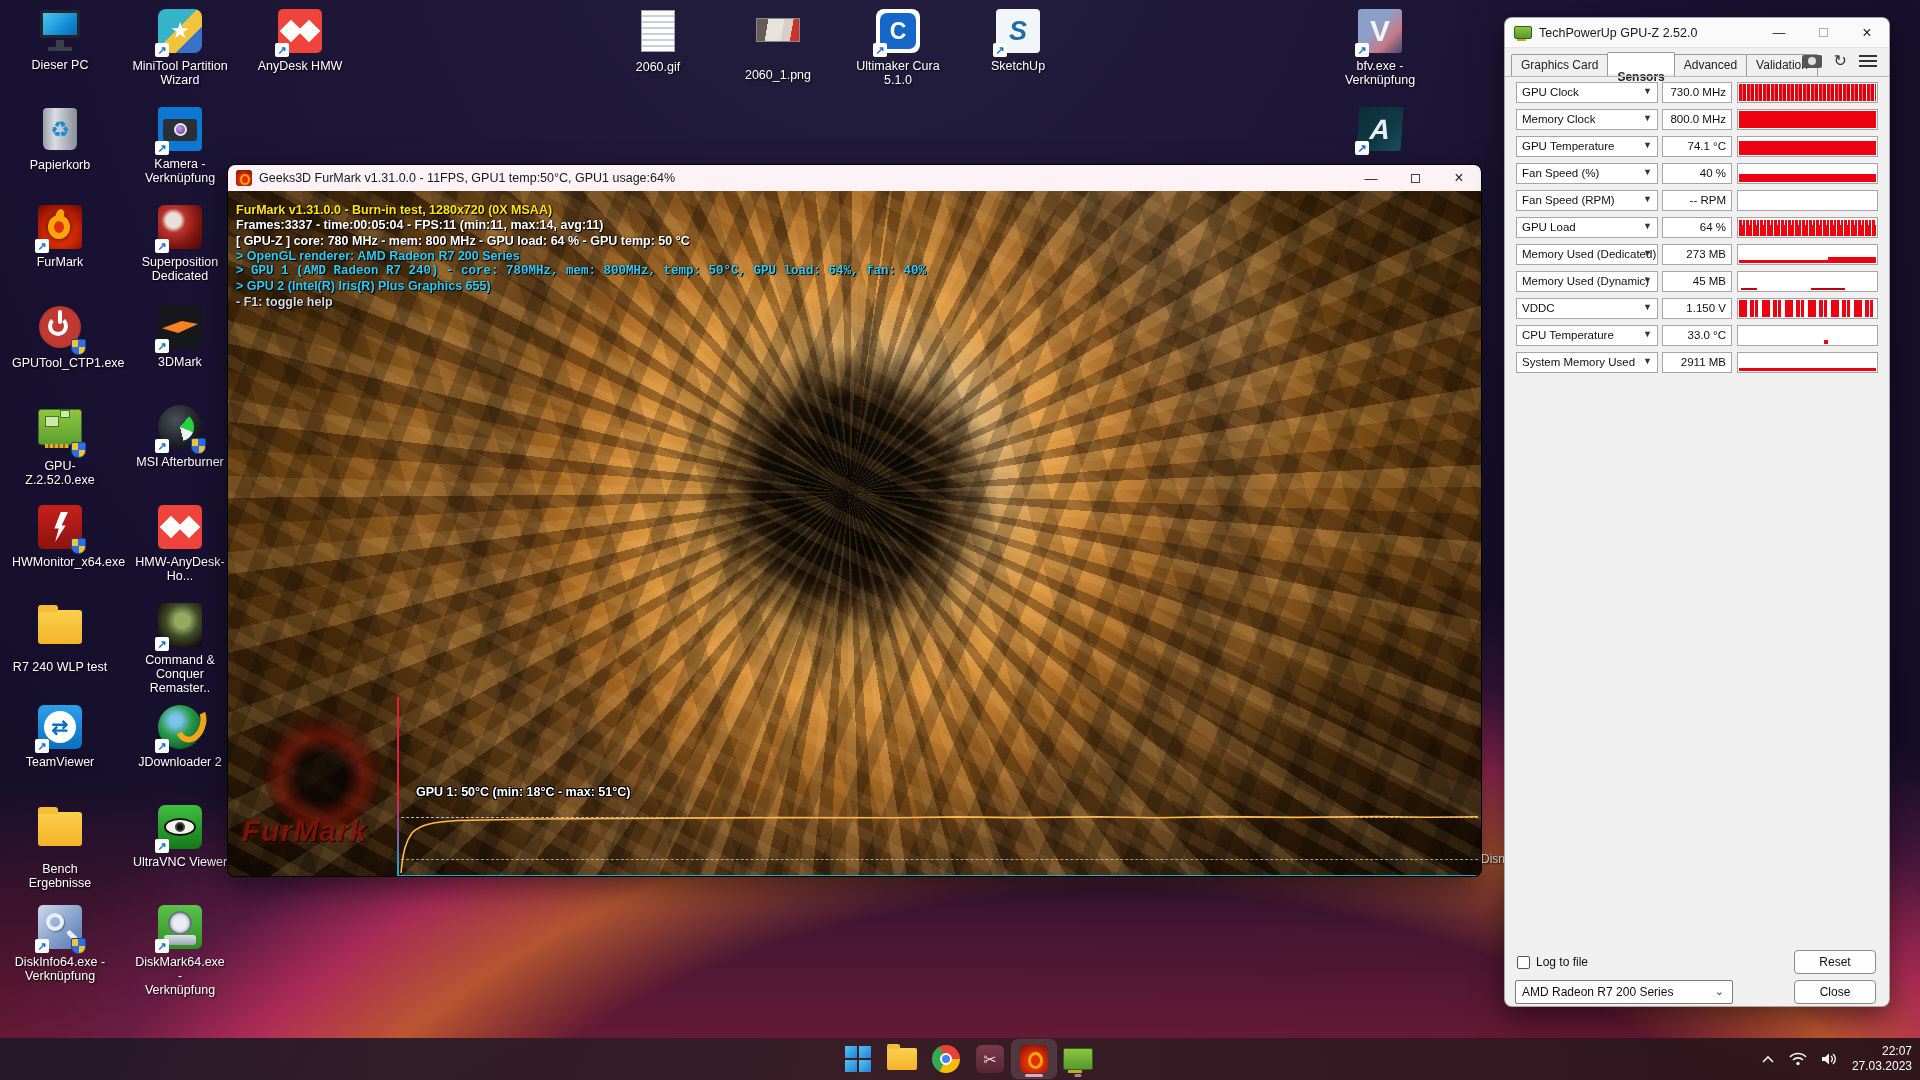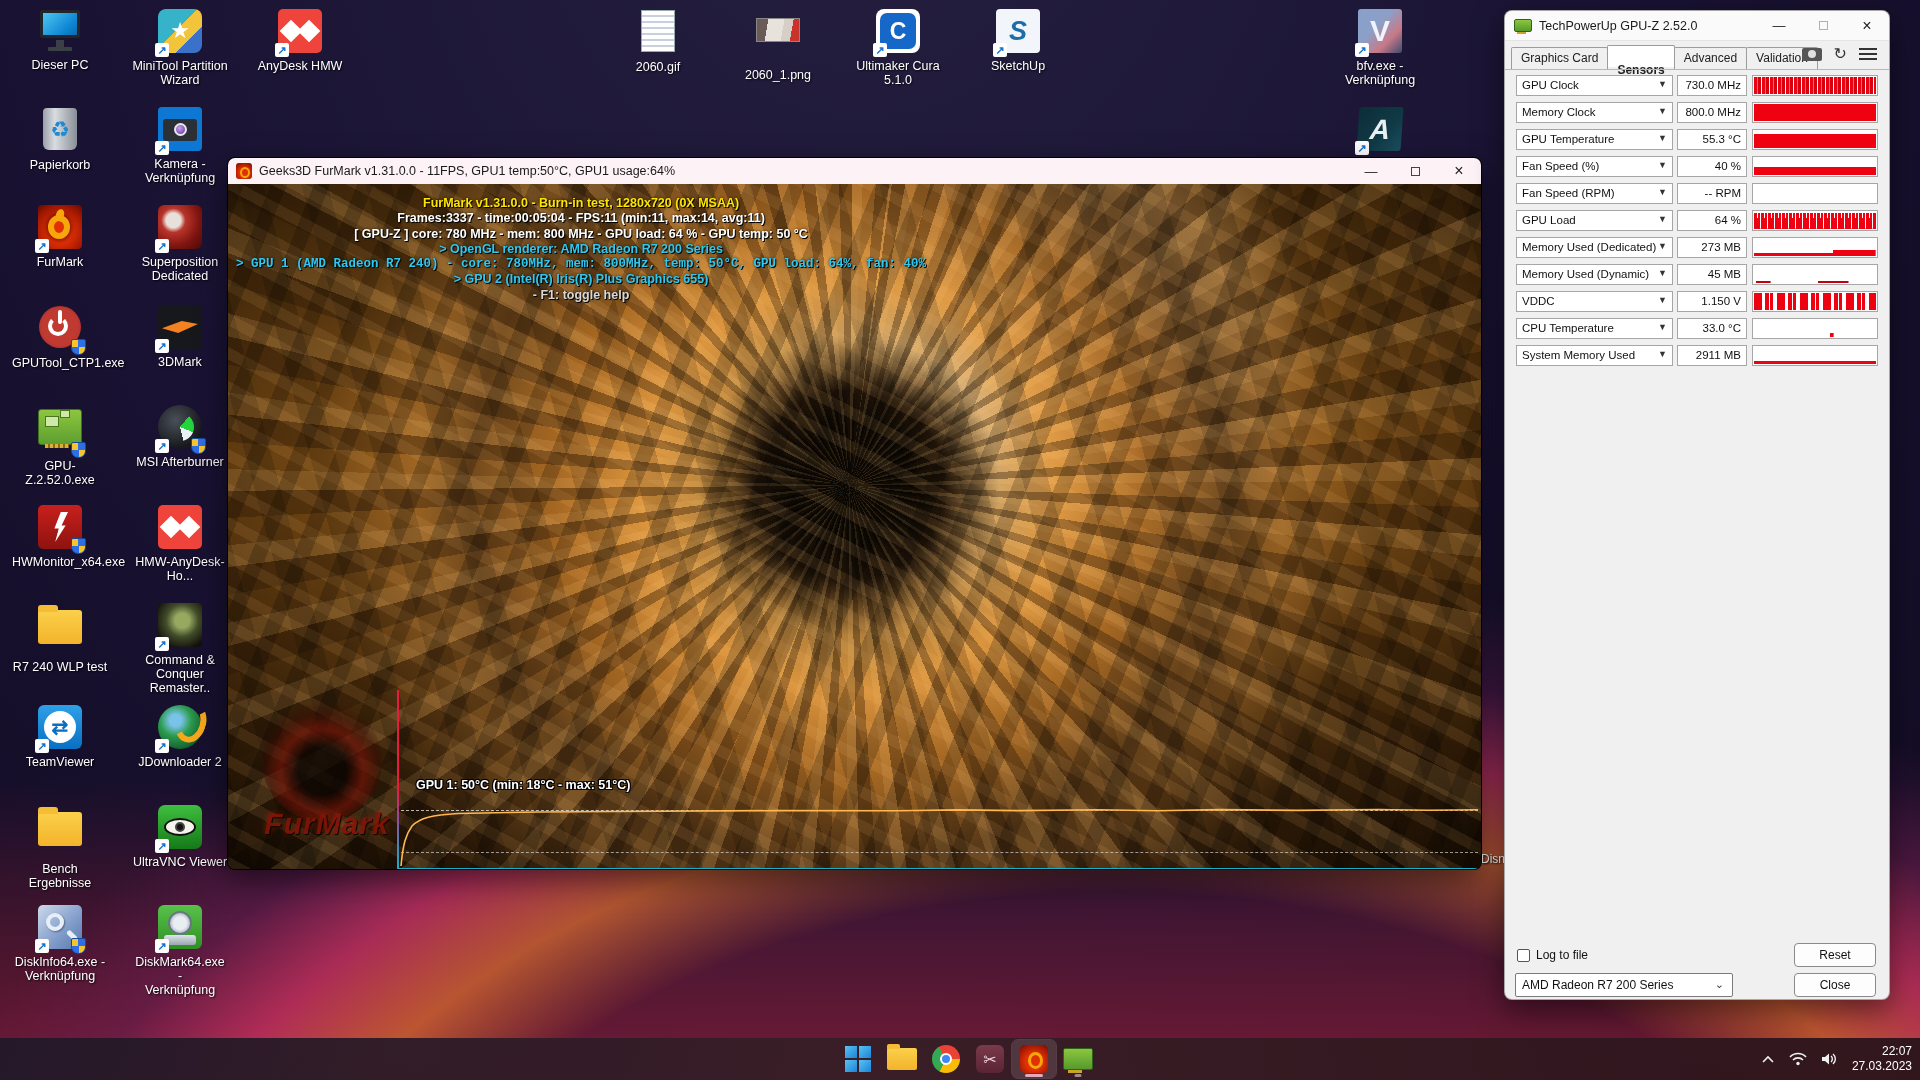--- a/index.html
+++ b/index.html
@@ -75,41 +75,41 @@
   .a-thumb-app { width:34px; height:42px; margin:2px auto; background:repeating-linear-gradient(#fff 0 4px, #c8d0dc 4px 6px); border:1px solid #9aa; }
   .a-thumb-img { width:44px; height:24px; margin:10px auto; background:linear-gradient(100deg,#6a5a58 0 25%, #e8e2dc 25% 60%, #d8cec8 60% 80%, #c8342c 80%); border:1px solid #888; }
   .a-cura { width:44px; height:44px; margin:1px; background:#fff; border-radius:8px; display:flex; align-items:center; justify-content:center; }
   .a-cura b { width:36px; height:36px; background:#1567c8; border-radius:7px; color:#fff; font-size:23px; text-align:center; line-height:36px; }
   .a-sk { width:44px; height:44px; margin:1px; background:#f2f6fa; border-radius:4px; color:#1b6ea8; font-size:27px; font-weight:bold; font-style:italic; text-align:center; line-height:44px; }
   .a-bfv { width:44px; height:44px; margin:1px; background:linear-gradient(135deg,#8aa0c8 0 40%, #c87a88 70%, #404a70); border-radius:3px; color:#f0f4fa; font-size:30px; font-weight:bold; text-align:center; line-height:44px; }
   .a-unk { width:44px; height:44px; margin:1px; background:linear-gradient(135deg,#0c2e38,#103a46 60%,#1c5060); border-radius:3px; color:#e8f0f2; font-size:28px; font-weight:bold; font-style:italic; text-align:center; line-height:46px; transform:skewX(-4deg); }
   .partial-label { position:absolute; left:1481px; top:852px; z-index:1; color:#fff; font-size:12px; text-shadow:1px 1px 2px #000; }
 
   
-  .win { position:absolute; border-radius:8px; box-shadow:0 10px 30px rgba(0,0,0,.5); border:1px solid rgba(0,0,0,.3); overflow:hidden; }
+  .win { position:absolute; border-radius:8px; box-shadow:0 10px 30px rgba(0,0,0,.5); border:1px solid rgba(0,0,0,.3); overflow:hidden;margin-top:7px; }
   .wbtns { position:absolute; right:0; top:0; height:100%; display:flex; }
   .wbtn { width:44px; height:100%; display:flex; align-items:center; justify-content:center; color:#222; font-size:13px; }
   .wbtn .sq { width:9px; height:9px; border:1px solid #444; }
   .wbtn.dim .sq { border-color:#b0b0b0; }
   .wbtn.close { font-size:16px; }
 
   
   #furmark-win { left:227px; top:157px; width:1255px; height:713px; z-index:5; background:#000; }
   .fm-titlebar { position:relative; height:26px; background:#fdf2f5; display:flex; align-items:center; padding-left:8px; }
   .fm-ticon { width:16px; height:16px; border-radius:3px; background:radial-gradient(circle at 50% 60%, #e03005 0 40%, #9c1602 80%, #5e0a01); margin-right:7px; position:relative; }
   .fm-ticon:before { content:""; position:absolute; left:4px; top:4px; width:6px; height:7px; border:2px solid #f8a70a; border-radius:50%; }
   .fm-title { font-size:12.5px; color:#1a1a1a; }
   .fm-scene { position:absolute; left:0; top:26px; right:0; bottom:0; overflow:hidden;
     background:
       radial-gradient(circle 150px at 49.6% 44%, #0b0804 0 62px, #1d1309 95px, rgba(28,18,8,0) 150px),
       radial-gradient(circle at 49.6% 44%, rgba(0,0,0,0) 148px, rgba(226,152,62,.85) 205px, rgba(160,96,28,.82) 295px, rgba(66,38,13,.55) 380px, rgba(0,0,0,0) 435px),
       radial-gradient(circle 430px at 63% 25%, rgba(255,238,205,.5), rgba(255,238,205,0) 68%),
       radial-gradient(circle 580px at 49.6% 44%, rgba(238,180,94,.55) 300px, rgba(221,150,70,.28) 430px, rgba(0,0,0,0) 530px),
       radial-gradient(ellipse at 50% 45%, rgba(0,0,0,0) 48%, rgba(24,13,3,.55) 82%, rgba(10,5,0,.85) 100%),
-      linear-gradient(#6b4312, #8a5618 40%, #5a370e 75%, #35200a); text-align: center; }
+      linear-gradient(#6b4312, #8a5618 40%, #5a370e 75%, #35200a); }
   .fm-streaks { position:absolute; inset:0;
     background:repeating-conic-gradient(from 8deg at 49.6% 44%, rgba(38,20,4,.35) 0deg 2.5deg, rgba(255,202,122,.14) 2.5deg 4.5deg, rgba(0,0,0,0) 4.5deg 7deg); }
   .fm-cubes { position:absolute; inset:0;
     background:
       repeating-linear-gradient(112deg, rgba(0,0,0,.20) 0 15px, rgba(0,0,0,0) 15px 40px),
       repeating-linear-gradient(28deg, rgba(255,192,112,.10) 0 11px, rgba(0,0,0,0) 11px 30px),
       repeating-linear-gradient(75deg, rgba(0,0,0,.15) 0 25px, rgba(0,0,0,0) 25px 62px); }
   .fm-overlay { position:absolute; left:8px; top:12px; font-size:12.5px; font-weight:bold; line-height:15.3px; }
   .fm-overlay div { text-shadow:1px 1px 0 #000, 0 0 3px rgba(0,0,0,.8); white-space:nowrap; }
   .fm-watermark { position:absolute; left:14px; bottom:28px; width:170px; opacity:.85; }
@@ -135,21 +135,21 @@
   .gz-tab.active { background:#fff; position:relative; top:-2px; padding-top:17px; font-weight:bold; }
   .gz-toolicons { position:absolute; right:12px; top:36px; display:flex; gap:12px; align-items:center; }
   .gz-cam { width:20px; height:13px; background:#555; border-radius:2px; position:relative; }
   .gz-cam:before { content:""; position:absolute; left:6px; top:2px; width:8px; height:8px; background:#e0e0e0; border-radius:50%; }
   .gz-refresh { font-size:16px; color:#333; line-height:14px; }
   .gz-menu { width:18px; height:12px; border-top:2px solid #333; border-bottom:2px solid #333; position:relative; }
   .gz-menu:before { content:""; position:absolute; left:0; top:3px; width:18px; height:2px; background:#333; }
   .gz-sep { position:absolute; left:0; right:0; top:58px; border-top:1px solid #b8b8b8; }
   #gz-sensors { position:absolute; left:11px; top:64px; right:11px; }
   .s-row { display:flex; height:21px; margin-bottom:6px; }
-  .s-name { width:157px; background:#fff; border:1px solid #a6a6a6; font-size:11.5px; color:#111; padding:3px 4px 2px 5px; position:relative; white-space:nowrap; overflow:hidden; }
+  .s-name { width:142px; background:#fff; border:1px solid #a6a6a6; font-size:11.5px; color:#111; padding:3px 4px 2px 5px; position:relative; white-space:nowrap; overflow:hidden; }
   .s-name span.dd { position:absolute; right:5px; top:3px; font-size:9px; color:#333; }
   .s-val { width:70px; background:#fff; border:1px solid #a6a6a6; margin-left:4px; font-size:11.5px; color:#111; text-align:right; padding:3px 5px 0 0; white-space:nowrap; }
   .s-graph { flex:1; background:#fff; border:1px solid #a6a6a6; margin-left:5px; position:relative; overflow:hidden; }
   .s-graph i { position:absolute; inset:1px; display:block; }
   .g-noisy-full i { background:repeating-linear-gradient(90deg,#ee0211 0 3px,#ff6a6a 3px 4px,#d40210 4px 7px,#fff 7px 8px); }
   .g-solid-full i { background:#ee0211; }
   .g-solid-high i { background:linear-gradient(to top,#ee0211 0 80%,rgba(0,0,0,0) 80%); }
   .g-solid-low i { background:linear-gradient(to top,#ee0211 0 45%,rgba(0,0,0,0) 45%); }
   .g-empty i { background:none; }
   .g-noisy-high i { background:
@@ -510,21 +510,21 @@
       </div>
       <div class="s-row">
         <div class="s-name"><span>Memory Clock</span><span class="dd">▼</span></div>
         <div class="s-val">800.0 MHz</div>
         <div class="s-graph g-solid-full">
           <i></i>
         </div>
       </div>
       <div class="s-row">
         <div class="s-name"><span>GPU Temperature</span><span class="dd">▼</span></div>
-        <div class="s-val">55.3 °C</div>
+        <div class="s-val">74.1 °C</div>
         <div class="s-graph g-solid-high">
           <i></i>
         </div>
       </div>
       <div class="s-row">
         <div class="s-name"><span>Fan Speed (%)</span><span class="dd">▼</span></div>
         <div class="s-val">40 %</div>
         <div class="s-graph g-solid-low">
           <i></i>
         </div>

